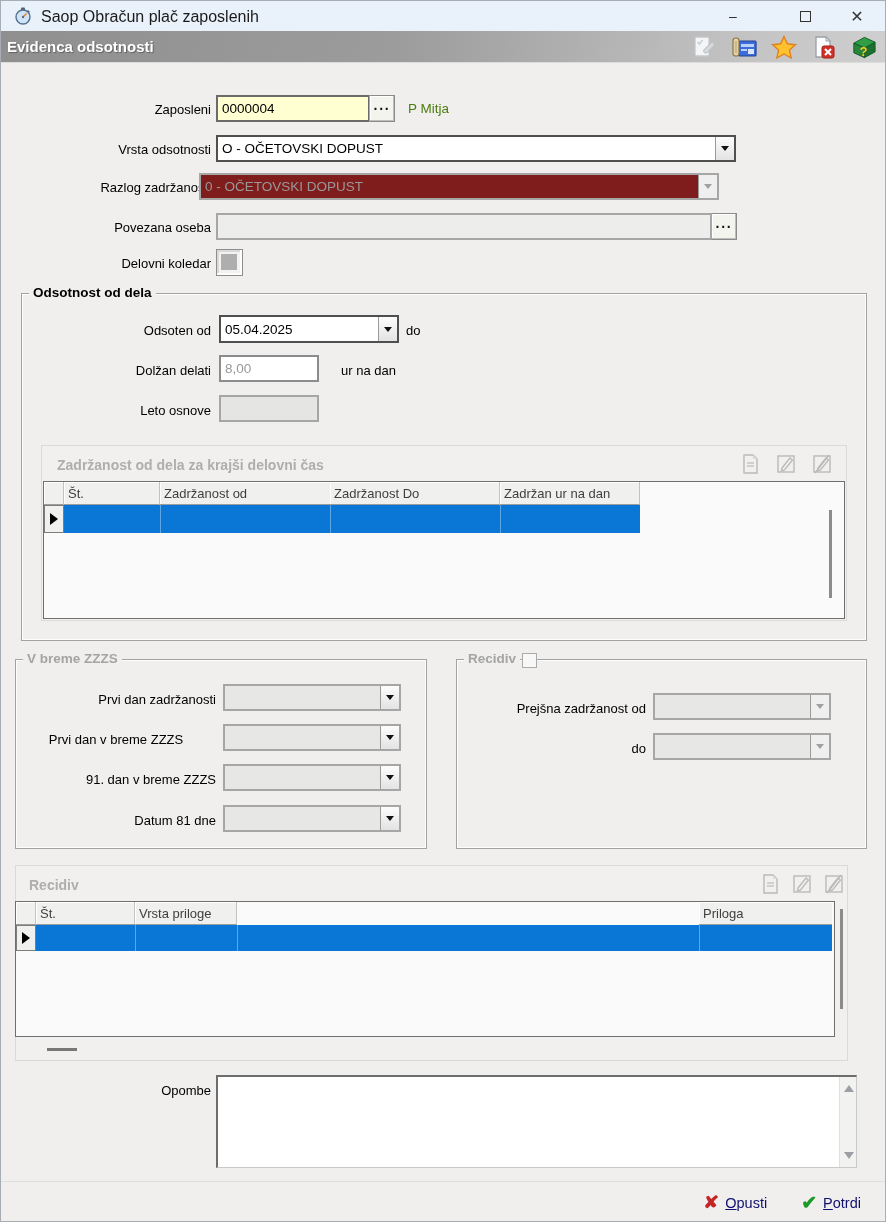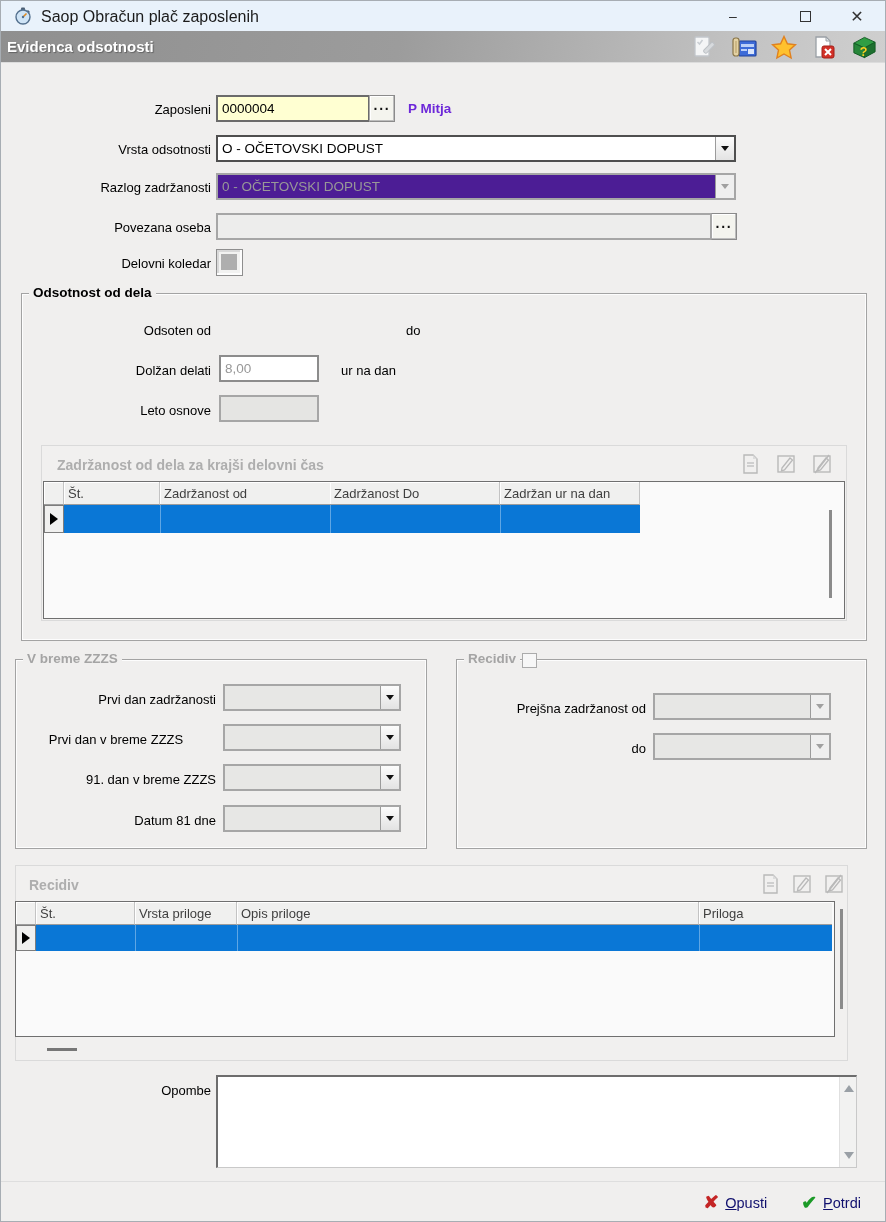--- a/index.html
+++ b/index.html
@@ -33,21 +33,21 @@
   .field { position:absolute; background:#fff; border:2px solid #4f4f4f; display:flex; align-items:center; }
   .field-yellow { background:#ffffd2; border:2px solid #6b6b6b; }
   .field-dis { background:#ededec; border:2px solid #a6a6a6; }
   .field-val { padding-left:4px; font-size:13.5px; color:#000; white-space:nowrap; overflow:hidden; }
   .val-gray { color:#989898; }
   .combo-btn { position:absolute; right:0; top:0; bottom:0; width:19px; background:linear-gradient(#fcfcfc,#e3e3e3); border-left:1px solid #9b9b9b; display:flex; align-items:center; justify-content:center; }
   .combo-btn-flat { background:#efefef; }
   .arr-down { width:0; height:0; border-left:4px solid transparent; border-right:4px solid transparent; border-top:5px solid #111; }
   .arr-gray { border-top-color:#a0a0a0; }
   .dots-btn { position:absolute; width:26px; height:26px; background:#f4f4ee; border:1px solid #8b8b8b; border-left:1px solid #a9a9a9; font-size:14px; font-weight:bold; color:#111; display:flex; align-items:center; justify-content:center; letter-spacing:1px; box-shadow:inset -1px -1px 0 #bdbdbd, inset 1px 1px 0 #fff; }
-  .link-name { position:absolute; font-size:13.5px; font-weight:bold; color:#6d28d9; }
+  .link-name { position:absolute; font-size:13.5px; font-weight:normal; color:#4d7c0f; }
 
   
   .groupbox { position:absolute; border:1px solid #a3a3a3; box-shadow:inset 0 0 0 1px #fdfdfd; }
   .legend { position:absolute; font-size:13.5px; font-weight:bold; background:#f0efee; padding:0 4px; }
   .legend-gray { color:#a4a4a4; }
 
   
   .panel { position:absolute; background:#f1f0ef; border:1px solid #dadada; }
   .panel-title { position:absolute; font-size:14px; font-weight:bold; color:#aeaeae; }
   .picon { width:22px; height:22px; }
@@ -154,21 +154,21 @@
 
   <span class="lbl" style="left:10px; top:141px; width:200px;">Vrsta odsotnosti</span>
   <div class="field" style="left:215px; top:134px; width:520px; height:27px;">
     <span class="field-val">O - OČETOVSKI DOPUST</span>
     <span class="combo-btn">
         <i class="arr-down"></i>
       </span>
   </div>
 
   <span class="lbl" style="left:10px; top:179px; width:200px;">Razlog zadržanosti</span>
-  <div class="field field-dis" style="left:215px; top:172px; width:520px; height:27px; background:#4c1d95;">
+  <div class="field field-dis" style="left:198px; top:172px; width:520px; height:27px; background:#7f1d1d;">
     <span class="field-val val-gray">0 - OČETOVSKI DOPUST</span>
     <span class="combo-btn combo-btn-flat">
         <i class="arr-down arr-gray"></i>
       </span>
   </div>
 
   <span class="lbl" style="left:10px; top:219px; width:200px;">Povezana oseba</span>
   <div class="field field-dis" style="left:215px; top:212px; width:496px; height:27px;">
     <span class="field-val val-gray"></span>
   </div>
@@ -176,20 +176,26 @@
 
   <span class="lbl" style="left:10px; top:255px; width:200px;">Delovni koledar</span>
   <div style="position:absolute; left:215px; top:248px; width:27px; height:27px; background:#f2f2f1; border:1px solid #8e8e8e; box-shadow:inset -2px -2px 0 #fdfdfd, inset 2px 2px 0 #d9d9d9;">
     <div style="position:absolute; left:4px; top:4px; width:16px; height:16px; background:#aeaeae;"></div>
   </div>
 
   <div class="groupbox" style="left:20px; top:292px; width:846px; height:348px;"></div>
   <span class="legend" style="left:28px; top:284px;">Odsotnost od dela</span>
 
   <span class="lbl" style="left:10px; top:322px; width:200px;">Odsoten od</span>
+  <div class="field" style="left:218px; top:314px; width:180px; height:28px;">
+    <span class="field-val">05.04.2025</span>
+    <span class="combo-btn">
+        <i class="arr-down"></i>
+      </span>
+  </div>
   <span class="lbl" style="left:405px; top:322px; width:20px; text-align:left;">do</span>
 
   <span class="lbl" style="left:10px; top:362px; width:200px;">Dolžan delati</span>
   <div class="field" style="left:218px; top:354px; width:100px; height:27px; border-color:#8c8c8c;">
     <span class="field-val val-gray">8,00</span>
   </div>
   <span class="lbl" style="left:340px; top:362px; width:100px; text-align:left;">ur na dan</span>
 
   <span class="lbl" style="left:10px; top:402px; width:200px;">Leto osnove</span>
   <div class="field field-dis" style="left:218px; top:394px; width:100px; height:27px; background:#e5e5e3;">
@@ -317,21 +323,20 @@
           <path d="M7 15 L15 5 l2.5 2 L9.5 17 l-3 .8z" fill="none" stroke="#b9b9b9" stroke-width="1.3"></path>
           <line x1="18" y1="2" x2="4" y2="20" stroke="#b9b9b9" stroke-width="1.4"></line>
         </svg>
     </span>
   </div>
 
   <div class="grid" style="left:14px; top:900px; width:820px; height:136px;">
     <div class="gh" style="left:0; width:20px;"></div>
     <div class="gh" style="left:20px; width:99px;">Št.</div>
     <div class="gh" style="left:119px; width:102px;">Vrsta priloge</div>
-    <div class="gh" style="left:221px; width:462px;">Opis priloge</div>
     <div class="gh" style="left:683px; width:133px; border-right:none;">Priloga</div>
     <div class="sel-cell" style="left:0; top:23px; width:20px; height:26px;">
         <span class="row-arrow"></span>
       </div>
     <div class="sel-row" style="left:20px; top:23px; width:796px; height:26px;">
       <span class="cell-sep" style="left:99px; top:0; height:26px;"></span>
       <span class="cell-sep" style="left:201px; top:0; height:26px;"></span>
       <span class="cell-sep" style="left:663px; top:0; height:26px;"></span>
     </div>
   </div>

